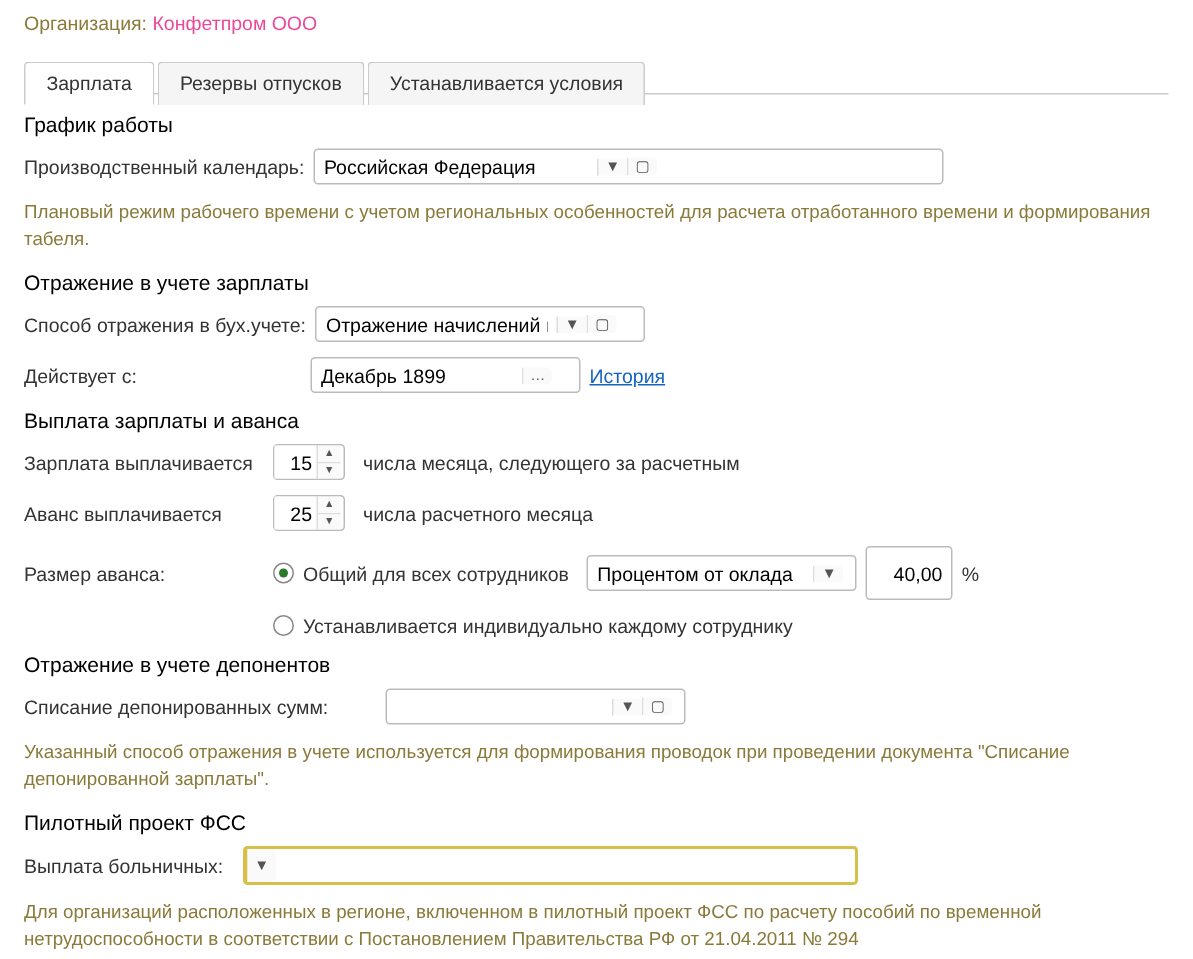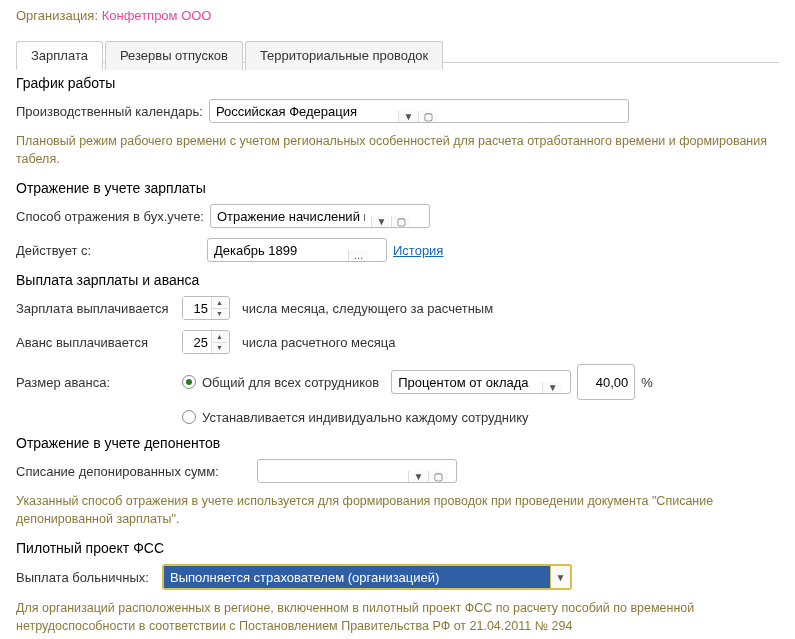--- a/index.html
+++ b/index.html
@@ -42,21 +42,21 @@
   }
   .row {
     display: flex;
     align-items: center;
     margin-bottom: 10px;
     gap: 6px;
   }
   .label { min-width: 185px; }
   .input-combo {
     display: flex;
-    align-items: flex-end;
+    align-items: center;
     border: 1px solid #bbb;
     border-radius: 3px;
     height: 24px;
     background: #fff;
   }
   .input-combo input {
     border: none;
     outline: none;
     padding: 2px 6px;
     font-size: 13px;
@@ -171,21 +171,21 @@
 <body>
 
 <div class="org-row">
   <span class="org-label">Организация:</span>
   <span class="org-value">Конфетпром ООО</span>
 </div>
 
 <div class="tabs">
   <div class="tab active">Зарплата</div>
   <div class="tab">Резервы отпусков</div>
-  <div class="tab">Территориальные проводок</div>
+  <div class="tab">Устанавливается условия</div>
 </div>
 
 <div class="section-title">График работы</div>
 <div class="row">
   <div class="label">Производственный календарь:</div>
   <div class="input-combo" style="width:420px">
     <input value="Российская Федерация" style="">
     <div class="combo-btn">▼</div>
     <div class="combo-btn">▢</div>
   </div>
@@ -257,17 +257,16 @@
     <div class="combo-btn">▼</div>
     <div class="combo-btn">▢</div>
   </div>
 </div>
 <div class="hint">Указанный способ отражения в учете используется для формирования проводок при проведении документа "Списание депонированной зарплаты".</div>
 
 <div class="section-title">Пилотный проект ФСС</div>
 <div class="row">
   <div class="label" style="min-width:140px">Выплата больничных:</div>
   <div class="highlighted-field">
-    <div class="sel">Выполняется страхователем (организацией)</div>
     <div class="combo-btn" style="border-left:1px solid #d6c04a">▼</div>
   </div>
 </div>
 <div class="hint">Для организаций расположенных в регионе, включенном в пилотный проект ФСС по расчету пособий по временной нетрудоспособности в соответствии с Постановлением Правительства РФ от 21.04.2011 № 294</div>
 
 </body></html>

